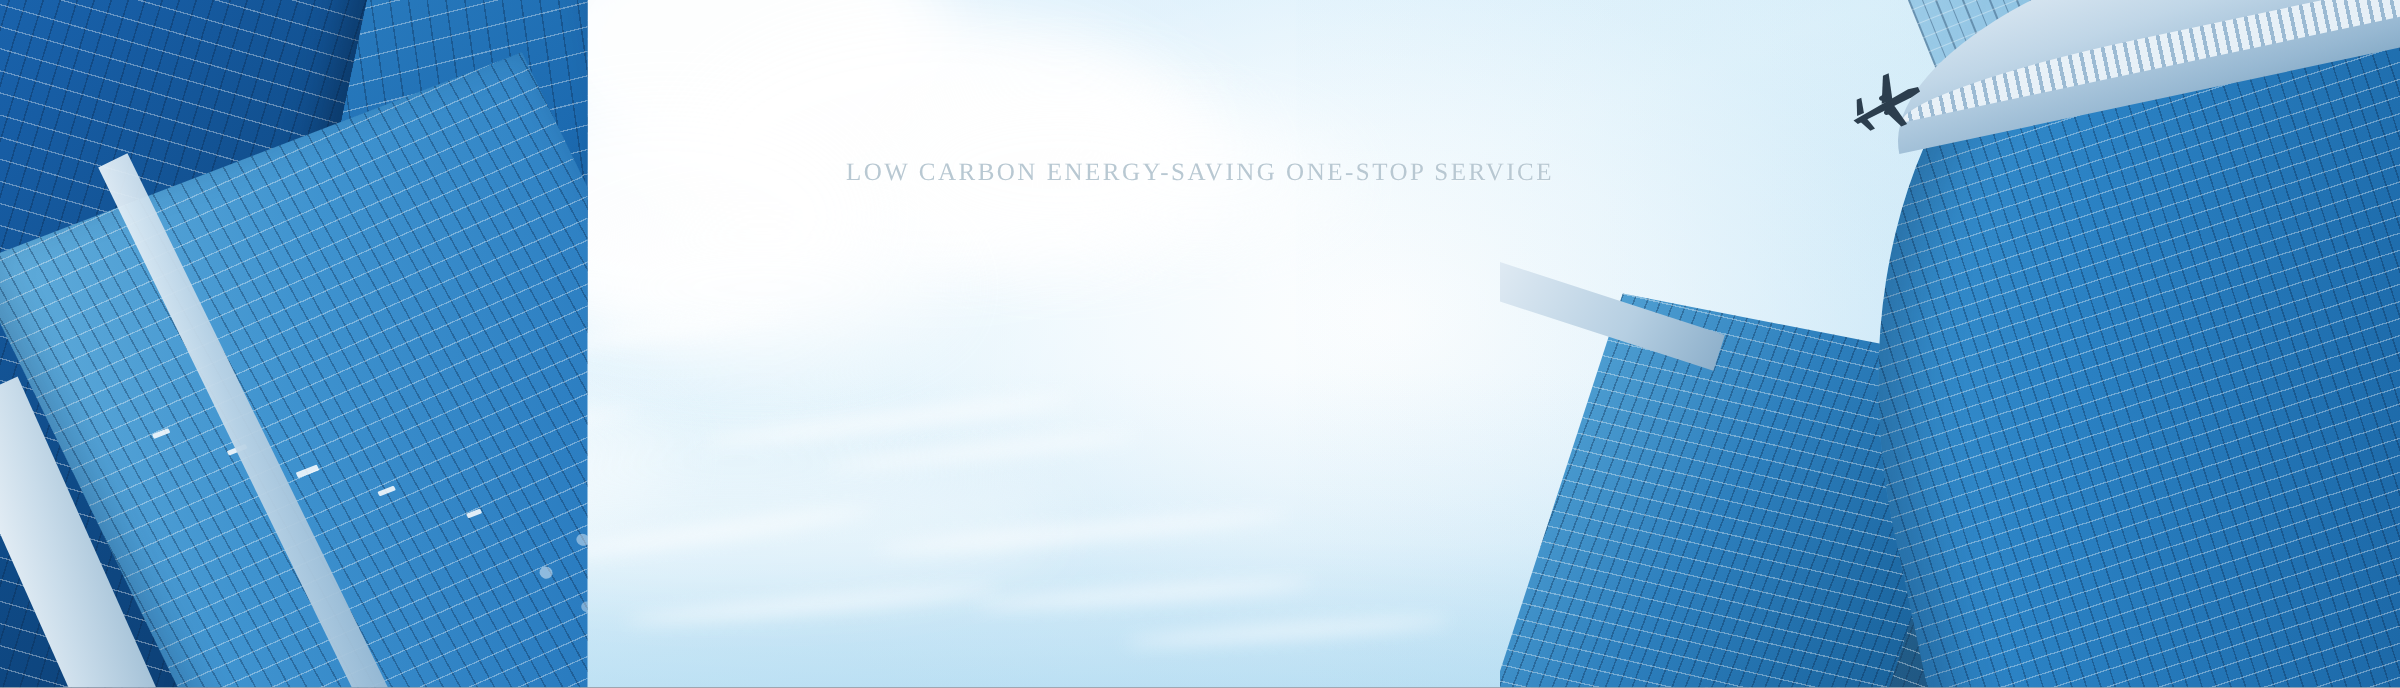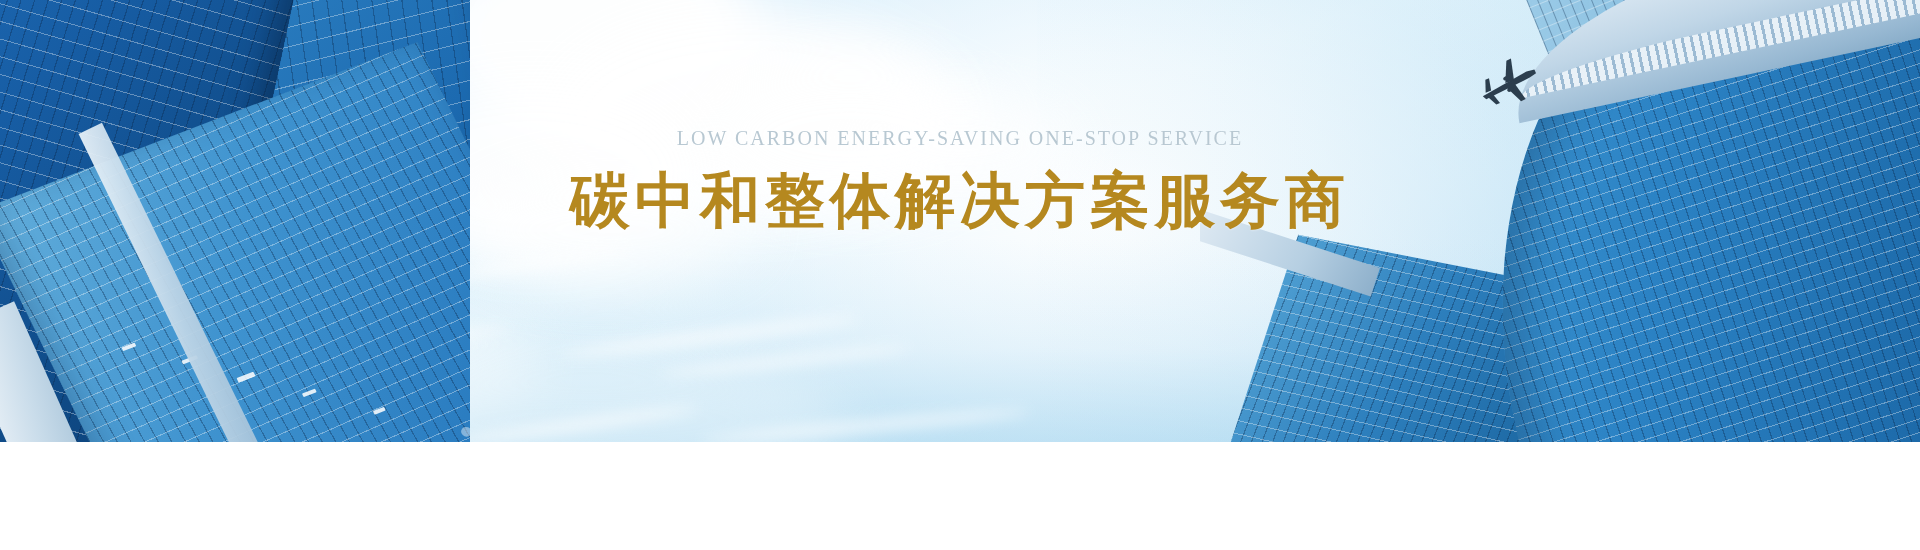--- a/index.html
+++ b/index.html
@@ -8,21 +8,21 @@
     padding: 0;
     background: #ffffff;
   }
   body {
     font-family: "Liberation Sans", "DejaVu Sans", sans-serif;
   }
 
   .banner {
     position: relative;
     width: 1920px;
-    height: 442px;
+    height: 550px;
     overflow: hidden;
     background: #0f172a;
   }
 
   
   .sky {
     position: absolute;
     inset: 0;
     background:
       radial-gradient(ellipse 780px 520px at 58% 46%,
@@ -348,16 +348,15 @@
         <path d="M12 25 L17 13 L21 13 L18 25 Z"></path>
         <path d="M12 29 L17 40 L21 40 L18 29 Z"></path>
         <ellipse cx="37" cy="20" rx="3.4" ry="2.0"></ellipse>
         <ellipse cx="36" cy="32" rx="3.4" ry="2.0"></ellipse>
       </g>
     </svg>
   </div>
 
   <div class="copy">
     <div class="eyebrow">LOW CARBON ENERGY-SAVING ONE-STOP SERVICE</div>
-    <div class="headline">碳中和整体解决方案服务商</div>
   </div>
 
 </div>
 
 </body></html>

